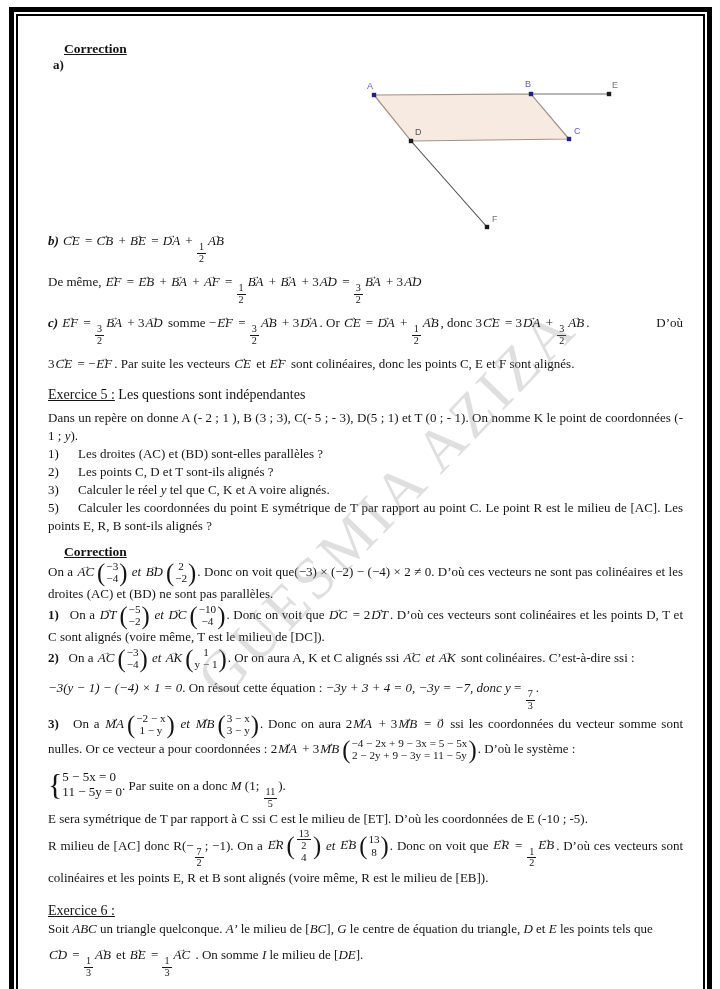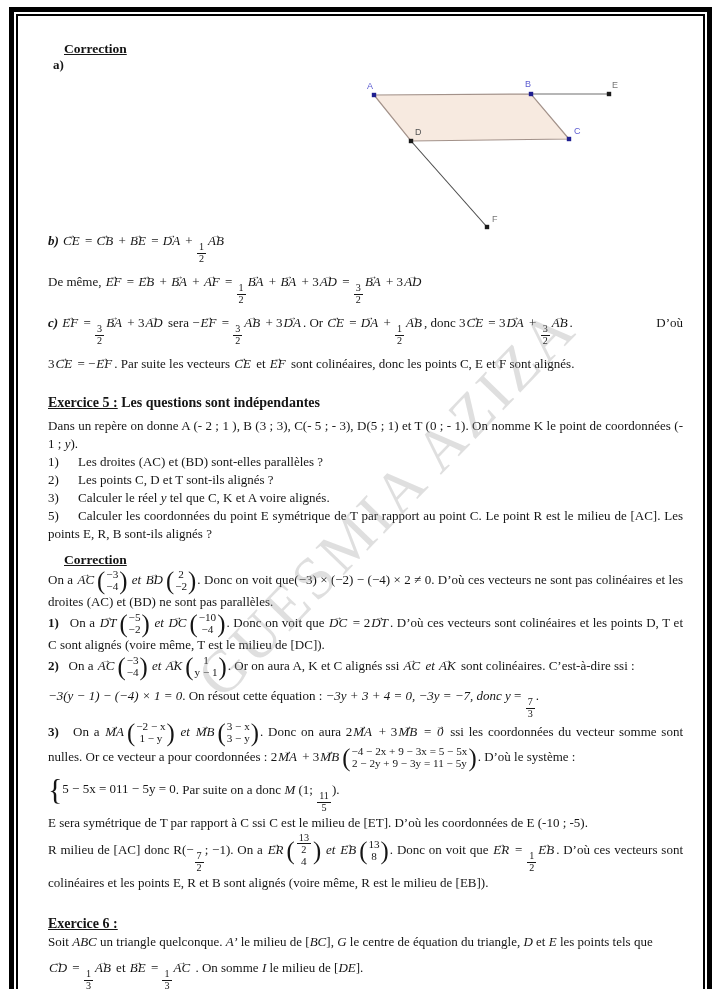--- a/index.html
+++ b/index.html
@@ -3,21 +3,21 @@
 <meta charset="utf-8">
 <style>
   html,body{margin:0;padding:0;}
   body{width:720px;height:989px;background:#ffffff;position:relative;overflow:hidden;
        font-family:"Liberation Serif","DejaVu Serif",serif;color:#151515;}
   .frame{position:absolute;left:9px;top:7px;right:8px;bottom:-30px;border:5px solid #000;padding:2px;}
   .inner{position:absolute;inset:2px;border:2px solid #000;overflow:hidden;}
   .content{position:absolute;inset:0;padding:24px 20px 0 30px;font-size:13px;}
   
   .h{font-weight:bold;text-decoration:underline;font-size:13.5px;line-height:17px;margin-left:16px;}
-  .h2{font-weight:bold;font-size:14px;line-height:19px;margin-top:12px;}
+  .h2{font-weight:normal;font-size:14px;line-height:19px;margin-top:4px;}
   .h2 .u{text-decoration:underline;}
   .lab{font-weight:bold;line-height:15px;padding-left:5px;}
   
   .p{text-align:justify;line-height:18px;}
   .math{line-height:20px;padding-top:7px;}
   .split{display:flex;justify-content:space-between;align-items:baseline;}
   .it{font-style:italic;}
   .bd{font-weight:bold;}
   .mk{display:inline-block;width:30px;}
   
@@ -31,21 +31,21 @@
   .frac .fd{padding:0 2px;}
   
   .colv{display:inline-flex;align-items:center;vertical-align:-0.35em;margin:0 1px;}
   .colv .par{font-size:1.9em;line-height:0.85;font-weight:400;}
   .colv .cc{display:inline-flex;flex-direction:column;align-items:center;font-size:0.86em;
             line-height:1.12;padding:0 1px;}
   .colv .frac{vertical-align:0;font-size:0.92em;}
   
   .sys{display:inline-flex;align-items:center;vertical-align:-0.35em;}
   .sys .par{font-size:2.3em;line-height:0.8;font-weight:400;}
-  .sys .cc{display:inline-flex;flex-direction:row;align-items:flex-start;line-height:1.18;}
+  .sys .cc{display:inline-flex;flex-direction:column;align-items:flex-start;line-height:1.18;}
   .spacer-fig{height:152px;}
   .figure-svg{position:absolute;left:322px;top:62px;}
   .watermark{position:absolute;left:86px;top:452px;width:566px;text-align:center;
              transform:rotate(-46deg);font-size:60px;letter-spacing:4px;
              color:rgba(150,150,150,0.30);white-space:nowrap;pointer-events:none;}
   .gap{width:100%;}
 </style>
 </head>
 <body>
 
@@ -65,21 +65,21 @@
               <span class="fn">1</span>
               <span class="fd">2</span>
             </span><span class="vec"><span class="vb">BA</span></span><span> + </span><span class="vec"><span class="vb">BA</span></span><span> + 3</span><span class="vec"><span class="vb">AD</span></span><span> = </span><span class="frac">
               <span class="fn">3</span>
               <span class="fd">2</span>
             </span><span class="vec"><span class="vb">BA</span></span><span> + 3</span><span class="vec"><span class="vb">AD</span></span></div>
           <div class="math split">
             <span><span class="bd it">c) </span><span class="vec"><span class="vb">EF</span></span><span> = </span><span class="frac">
                 <span class="fn">3</span>
                 <span class="fd">2</span>
-              </span><span class="vec"><span class="vb">BA</span></span><span> + 3</span><span class="vec"><span class="vb">AD</span></span><span> sera −</span><span class="vec"><span class="vb">EF</span></span><span> = </span><span class="frac">
+              </span><span class="vec"><span class="vb">BA</span></span><span> + 3</span><span class="vec"><span class="vb">AD</span></span><span> somme −</span><span class="vec"><span class="vb">EF</span></span><span> = </span><span class="frac">
                 <span class="fn">3</span>
                 <span class="fd">2</span>
               </span><span class="vec"><span class="vb">AB</span></span><span> + 3</span><span class="vec"><span class="vb">DA</span></span><span>. Or </span><span class="vec"><span class="vb">CE</span></span><span> = </span><span class="vec"><span class="vb">DA</span></span><span> + </span><span class="frac">
                 <span class="fn">1</span>
                 <span class="fd">2</span>
               </span><span class="vec"><span class="vb">AB</span></span><span>,  donc  3</span><span class="vec"><span class="vb">CE</span></span><span> = 3</span><span class="vec"><span class="vb">DA</span></span><span> + </span><span class="frac">
                 <span class="fn">3</span>
                 <span class="fd">2</span>
               </span><span class="vec"><span class="vb">AB</span></span><span>.</span></span>
             <span>D’où</span>

